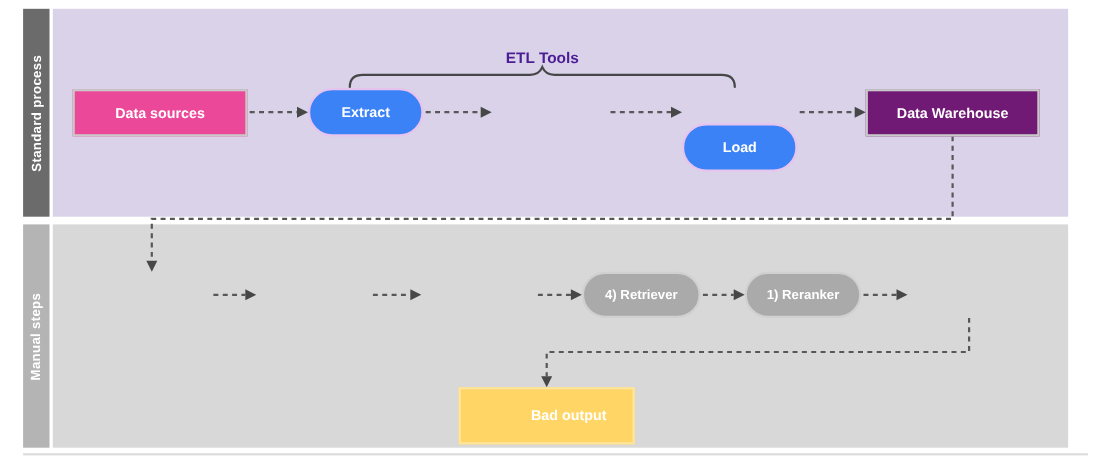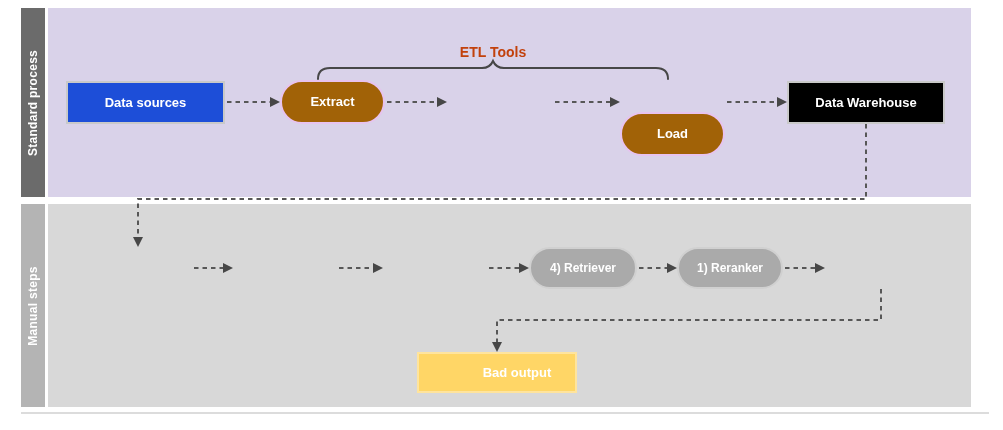--- a/index.html
+++ b/index.html
@@ -21,46 +21,46 @@
   .lane-manual   { top:204px; height:203px; background:#d8d8d8; }
 
   
   .node {
     position:absolute; display:flex; align-items:center; justify-content:center;
     color:#ffffff; font-weight:bold; text-align:center; line-height:1.2; z-index:2;
   }
   .rect-node { font-size:13px; border:2px solid #c9c9c9; }
   .pill-pink {
     font-size:13px; height:44px; top:80px; border-radius:22px;
-    background:#a16207; border:2px solid #e7c3ef;text-align:right;
+    background:#3b82f6; border:2px solid #e7c3ef;text-align:right;
   }
   .pill-gray {
     font-size:12px; height:42px; top:247px; border-radius:21px;
     background:#aaaaaa; border:2px solid #d0d0d0; padding:0 12px;
   }
-  .n-datasources  { left:66px;  top:81px; width:159px; height:43px; background:#1d4ed8; }
-  .n-warehouse    { left:787px; top:81px; width:158px; height:43px; background:#000000; }
+  .n-datasources  { left:66px;  top:81px; width:159px; height:43px; background:#ec4899; }
+  .n-warehouse    { left:787px; top:81px; width:158px; height:43px; background:#701a75; }
   .n-extract   { left:280px; width:105px; }
   .n-transform { left:447px; width:106px; }
   .n-load      { left:620px; width:105px;margin-top:32px; }
   .n-chunker      { left:85px;  width:107px; }
   .n-vectorstore  { left:233px; width:104px; }
   .n-rewriter     { left:383px; width:104px; }
   .n-retriever    { left:529px; width:108px; }
   .n-reranker     { left:677px; width:106px; }
   .n-consolidator { left:825px; width:112px; padding:0 10px; }
   .n-badoutput {
-    left:417px; top:352px; width:160px; height:41px; font-size:13px;
+    left:417px; top:352px; width:160px; height:52px; font-size:13px;
     background:#ffd666; border:2px solid #ffe49d;padding-left:40px;
   }
 
   
   .brace-label {
     position:absolute; left:433px; top:44px; width:120px; text-align:center;
-    font-size:14px; font-weight:bold; color:#c2410c; z-index:2;
+    font-size:14px; font-weight:bold; color:#4c1d95; z-index:2;
   }
 
   
   svg.overlay { position:absolute; left:0; top:0; z-index:1; pointer-events:none; }
   .dash { stroke:#575757; stroke-width:2; fill:none; stroke-dasharray:4.5 4; }
   .head { fill:#474747; stroke:none; }
   .brace { stroke:#474747; stroke-width:2; fill:none; stroke-linecap:round; }
 
   
   .bottom-rule { position:absolute; left:21px; top:412px; width:968px; height:2px; background:#dcdcdc; }

